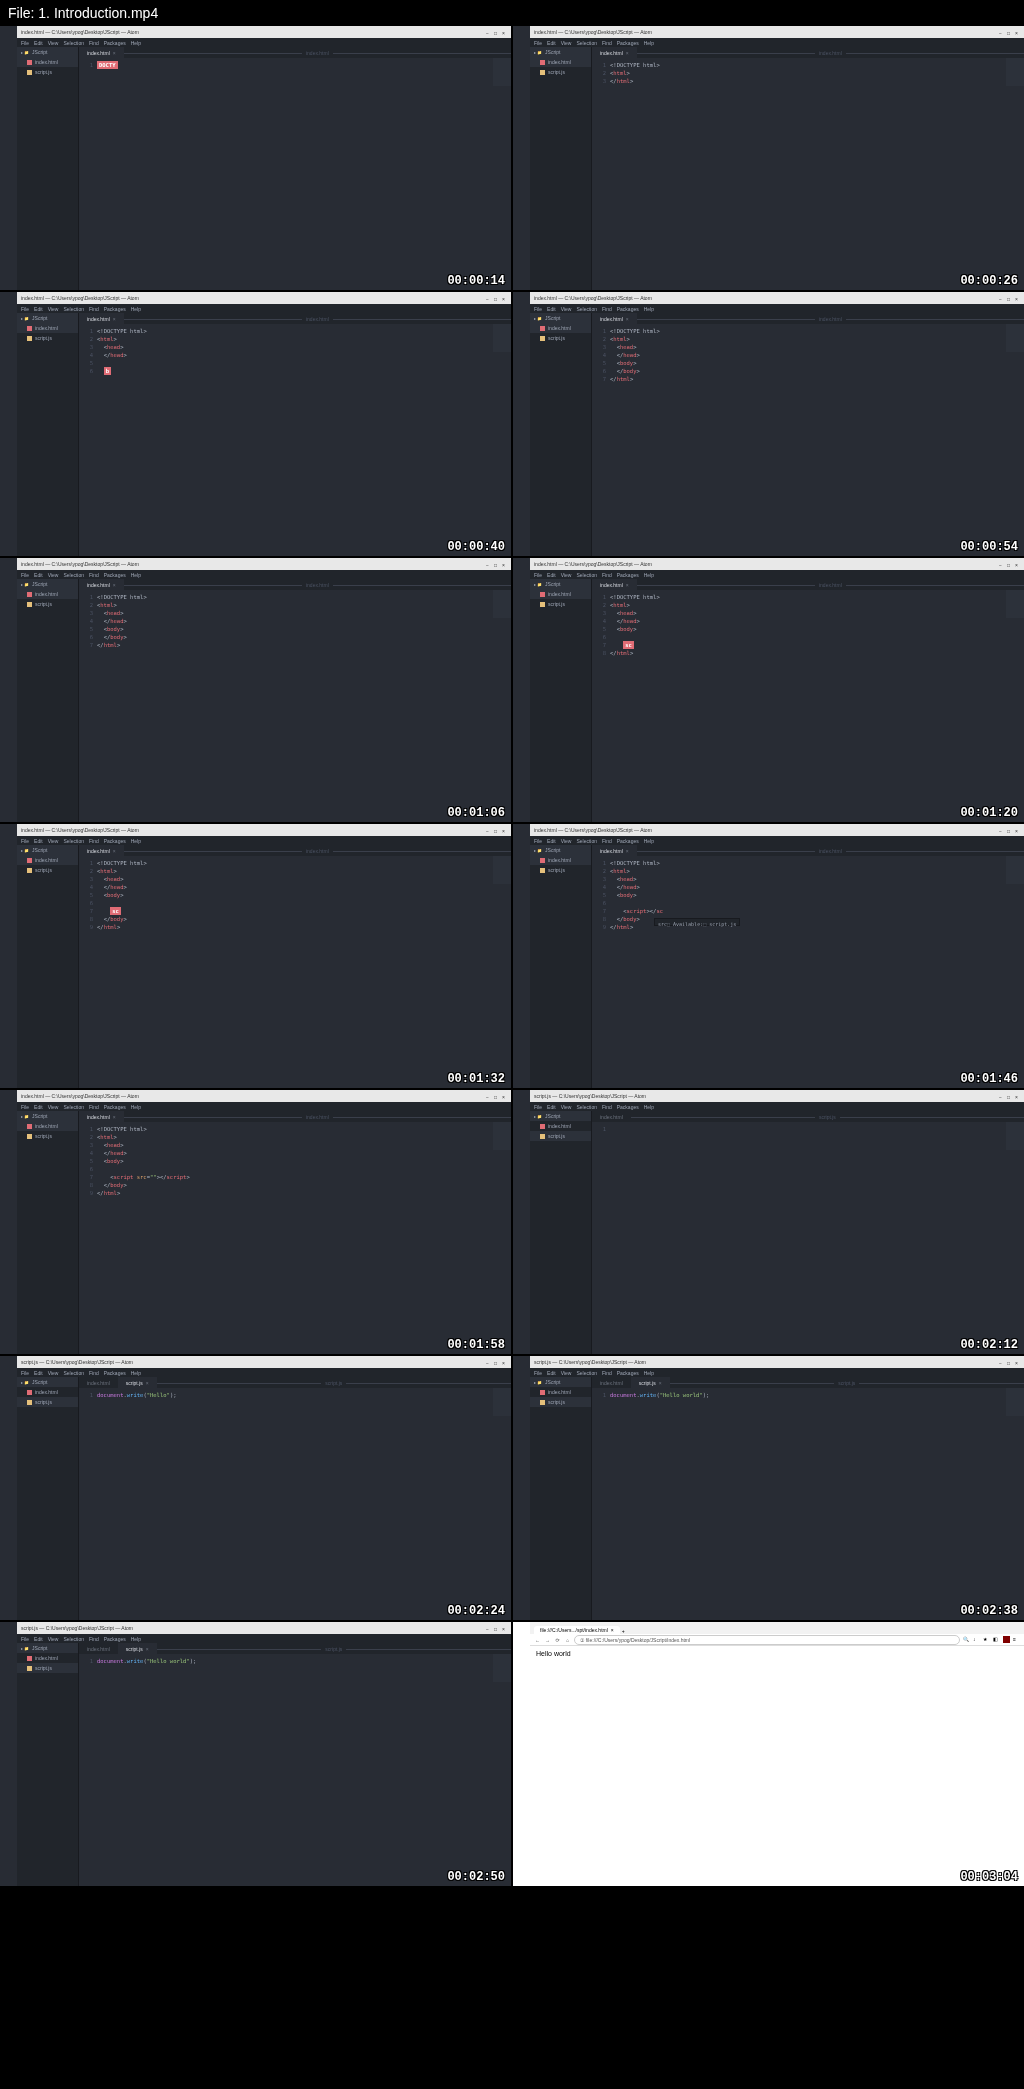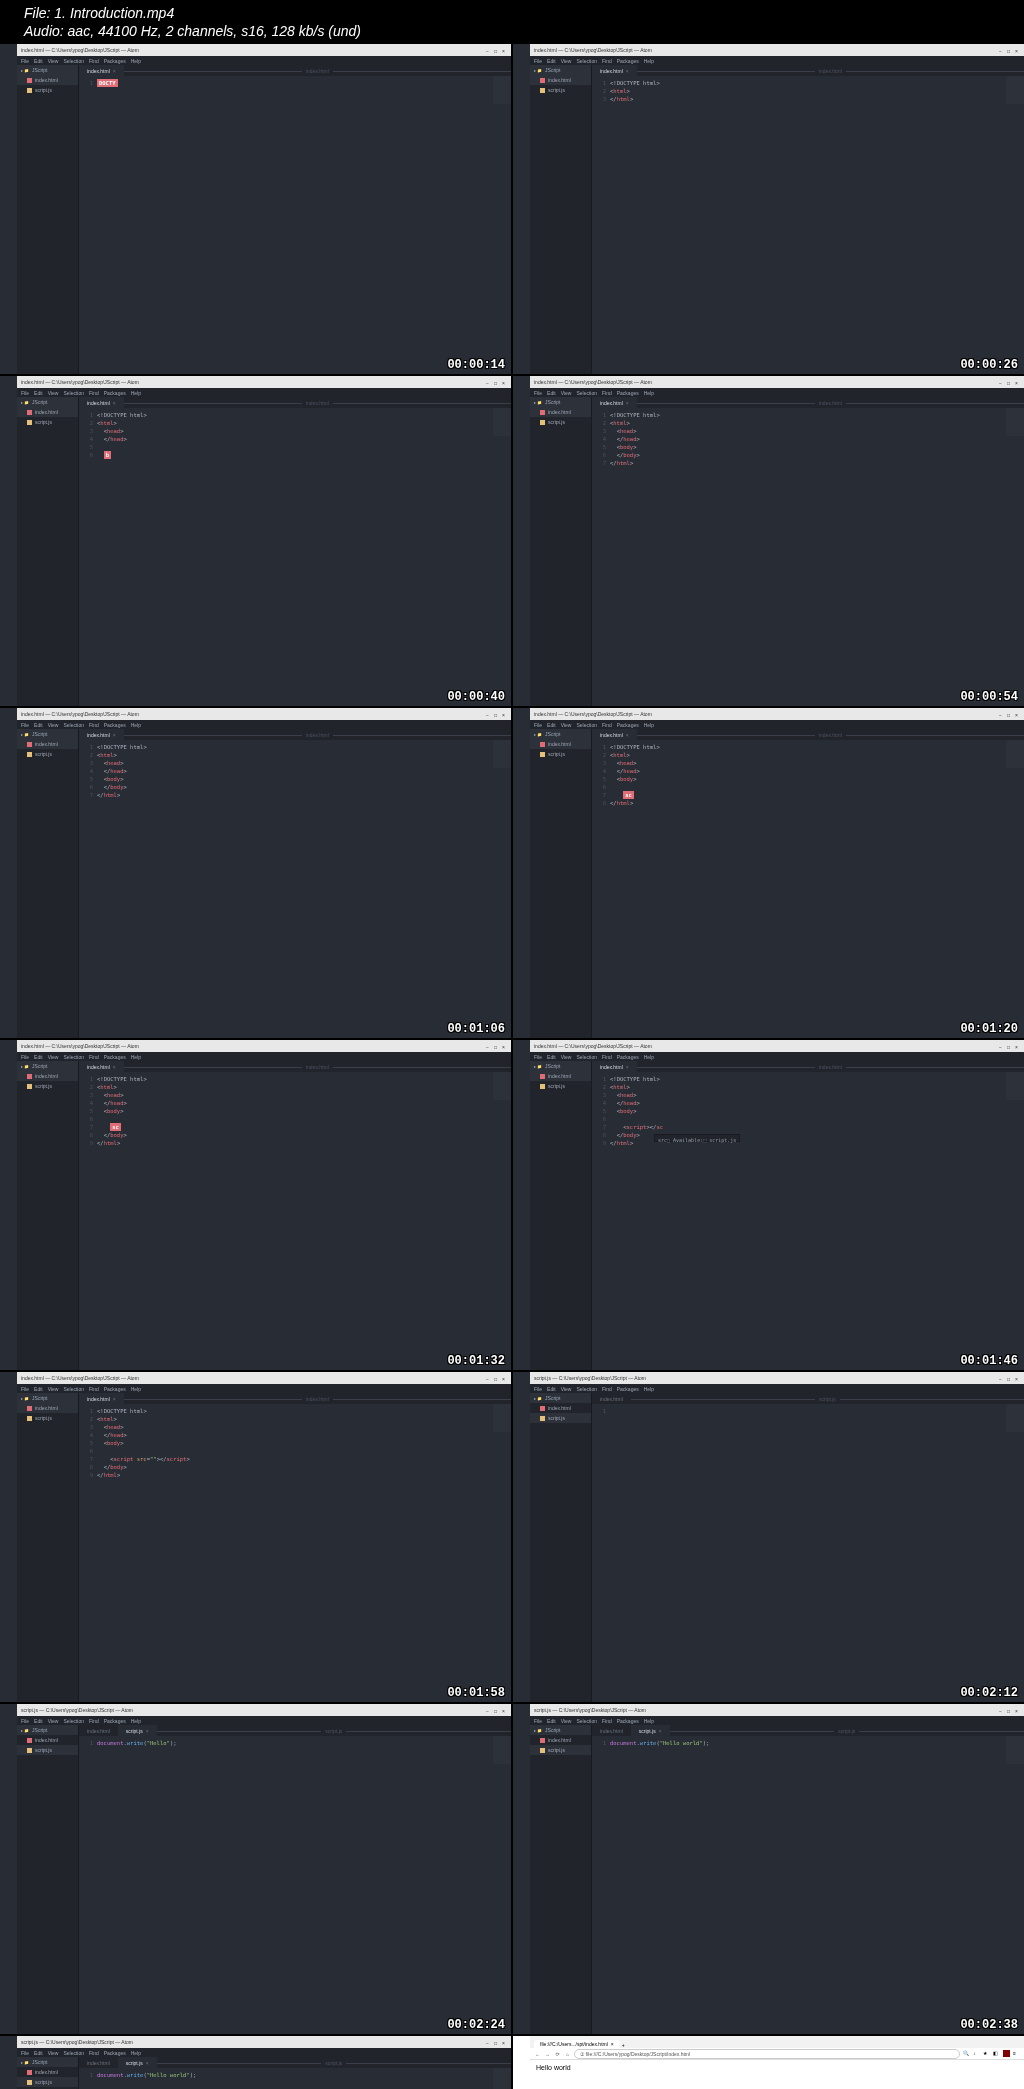--- a/index.html
+++ b/index.html
@@ -3,36 +3,35 @@
 <meta charset="utf-8">
 <style>
 * { margin: 0; padding: 0; box-sizing: border-box; }
 body {
   background: #000;
   font-family: -apple-system, BlinkMacSystemFont, "Segoe UI", sans-serif;
   width: 1024px;
   color: #fff;
 }
 .header-info {
-  padding: 4px 24px;
-  font-style: italic;
+  padding: 4px 8px;
   font-size: 14px;
   line-height: 1.3;
   color: #fff;
 }
 .grid {
   display: grid;
   grid-template-columns: 1fr 1fr;
   gap: 2px;
   padding: 0;
 }
 .frame {
   position: relative;
   background: #282c34;
-  height: 330px;
+  height: 264px;
   overflow: hidden;
   display: flex;
   flex-direction: column;
   padding-left: 17px;
 }
 .titlebar {
   background: #e8e8e8;
   height: 12px;
   display: flex;
   align-items: center;
@@ -192,21 +191,20 @@
 .addr-bar { flex:1; border:1px solid #ccc; border-radius:7px; padding:1px 5px; color:#555; background:#fff;}
 .addr-icons { display:flex; gap:3px; align-items:center;}
 .addr-icons span { width:7px; height:7px; display:inline-block;}
 .browser-body { flex:1; background:#fff; color:#000; padding:4px 6px; font-size:7px; }
 </style>
 </head>
 <body>
 
 <div class="header-info">
   <div>File: 1. Introduction.mp4</div>
-  <div>Audio: aac, 44100 Hz, 2 channels, s16, 128 kb/s (und)</div>
 </div>
 
 <div class="grid" id="grid">
 <div class="frame">
   <div class="titlebar">
     <span class="tb-text">index.html — C:\Users\ypog\Desktop\JScript — Atom</span>
     <span class="tb-ctrls">
           <span>−</span>
           <span>□</span>
           <span>×</span>

